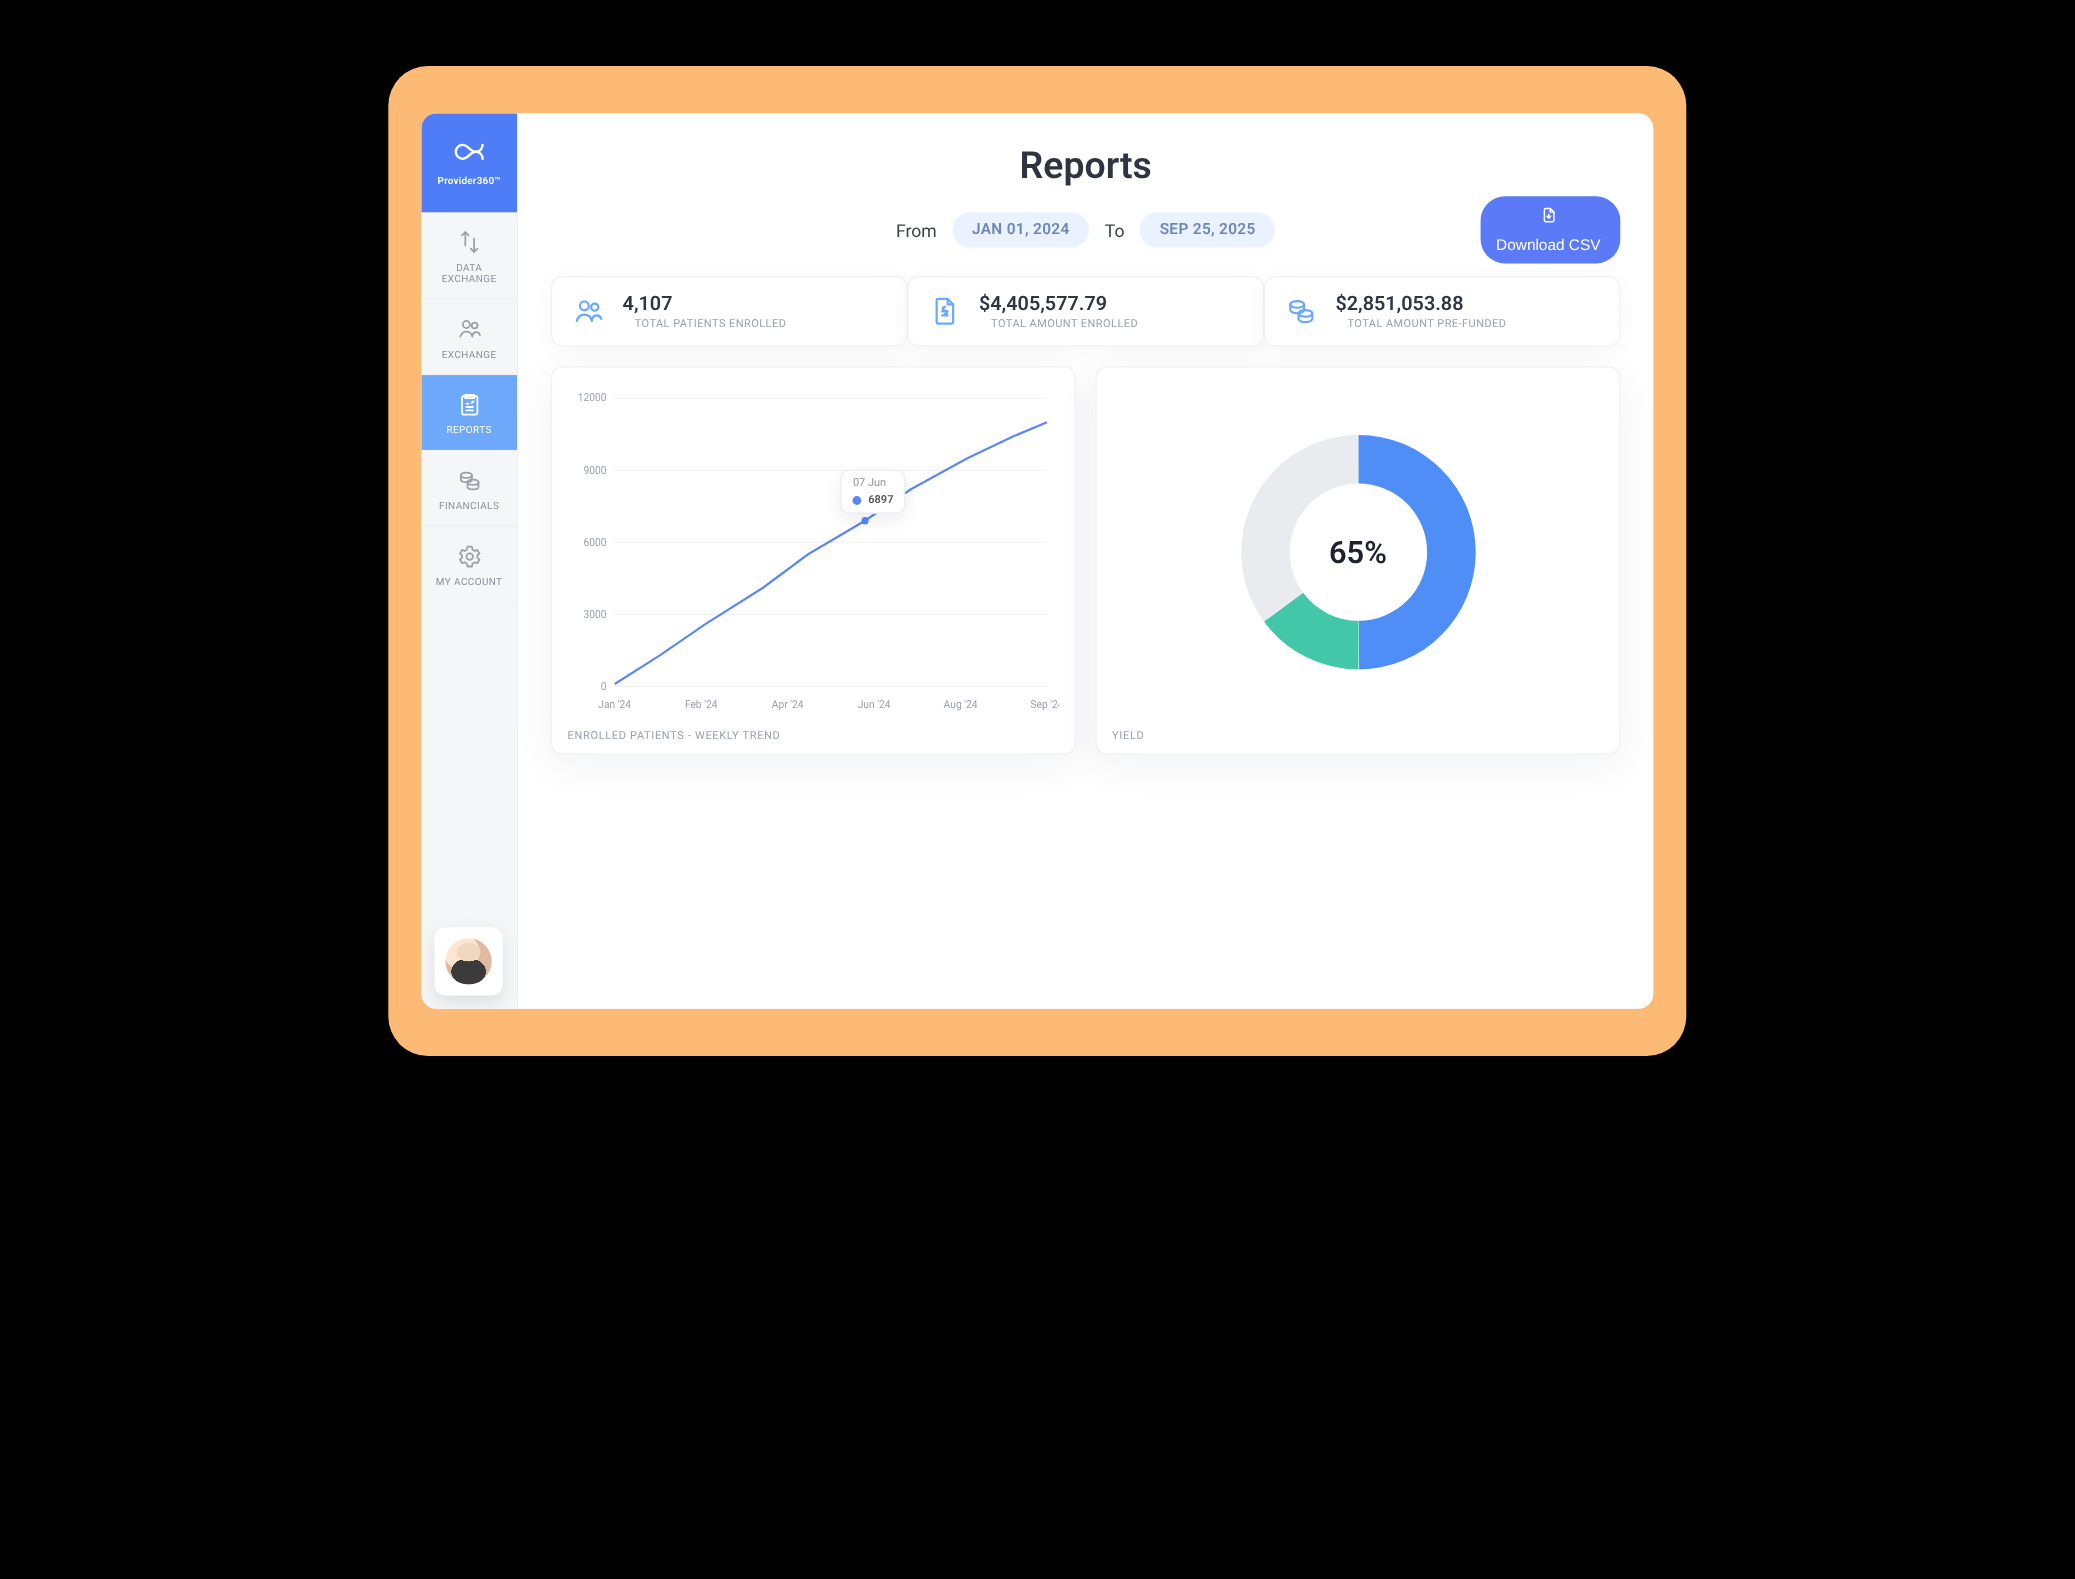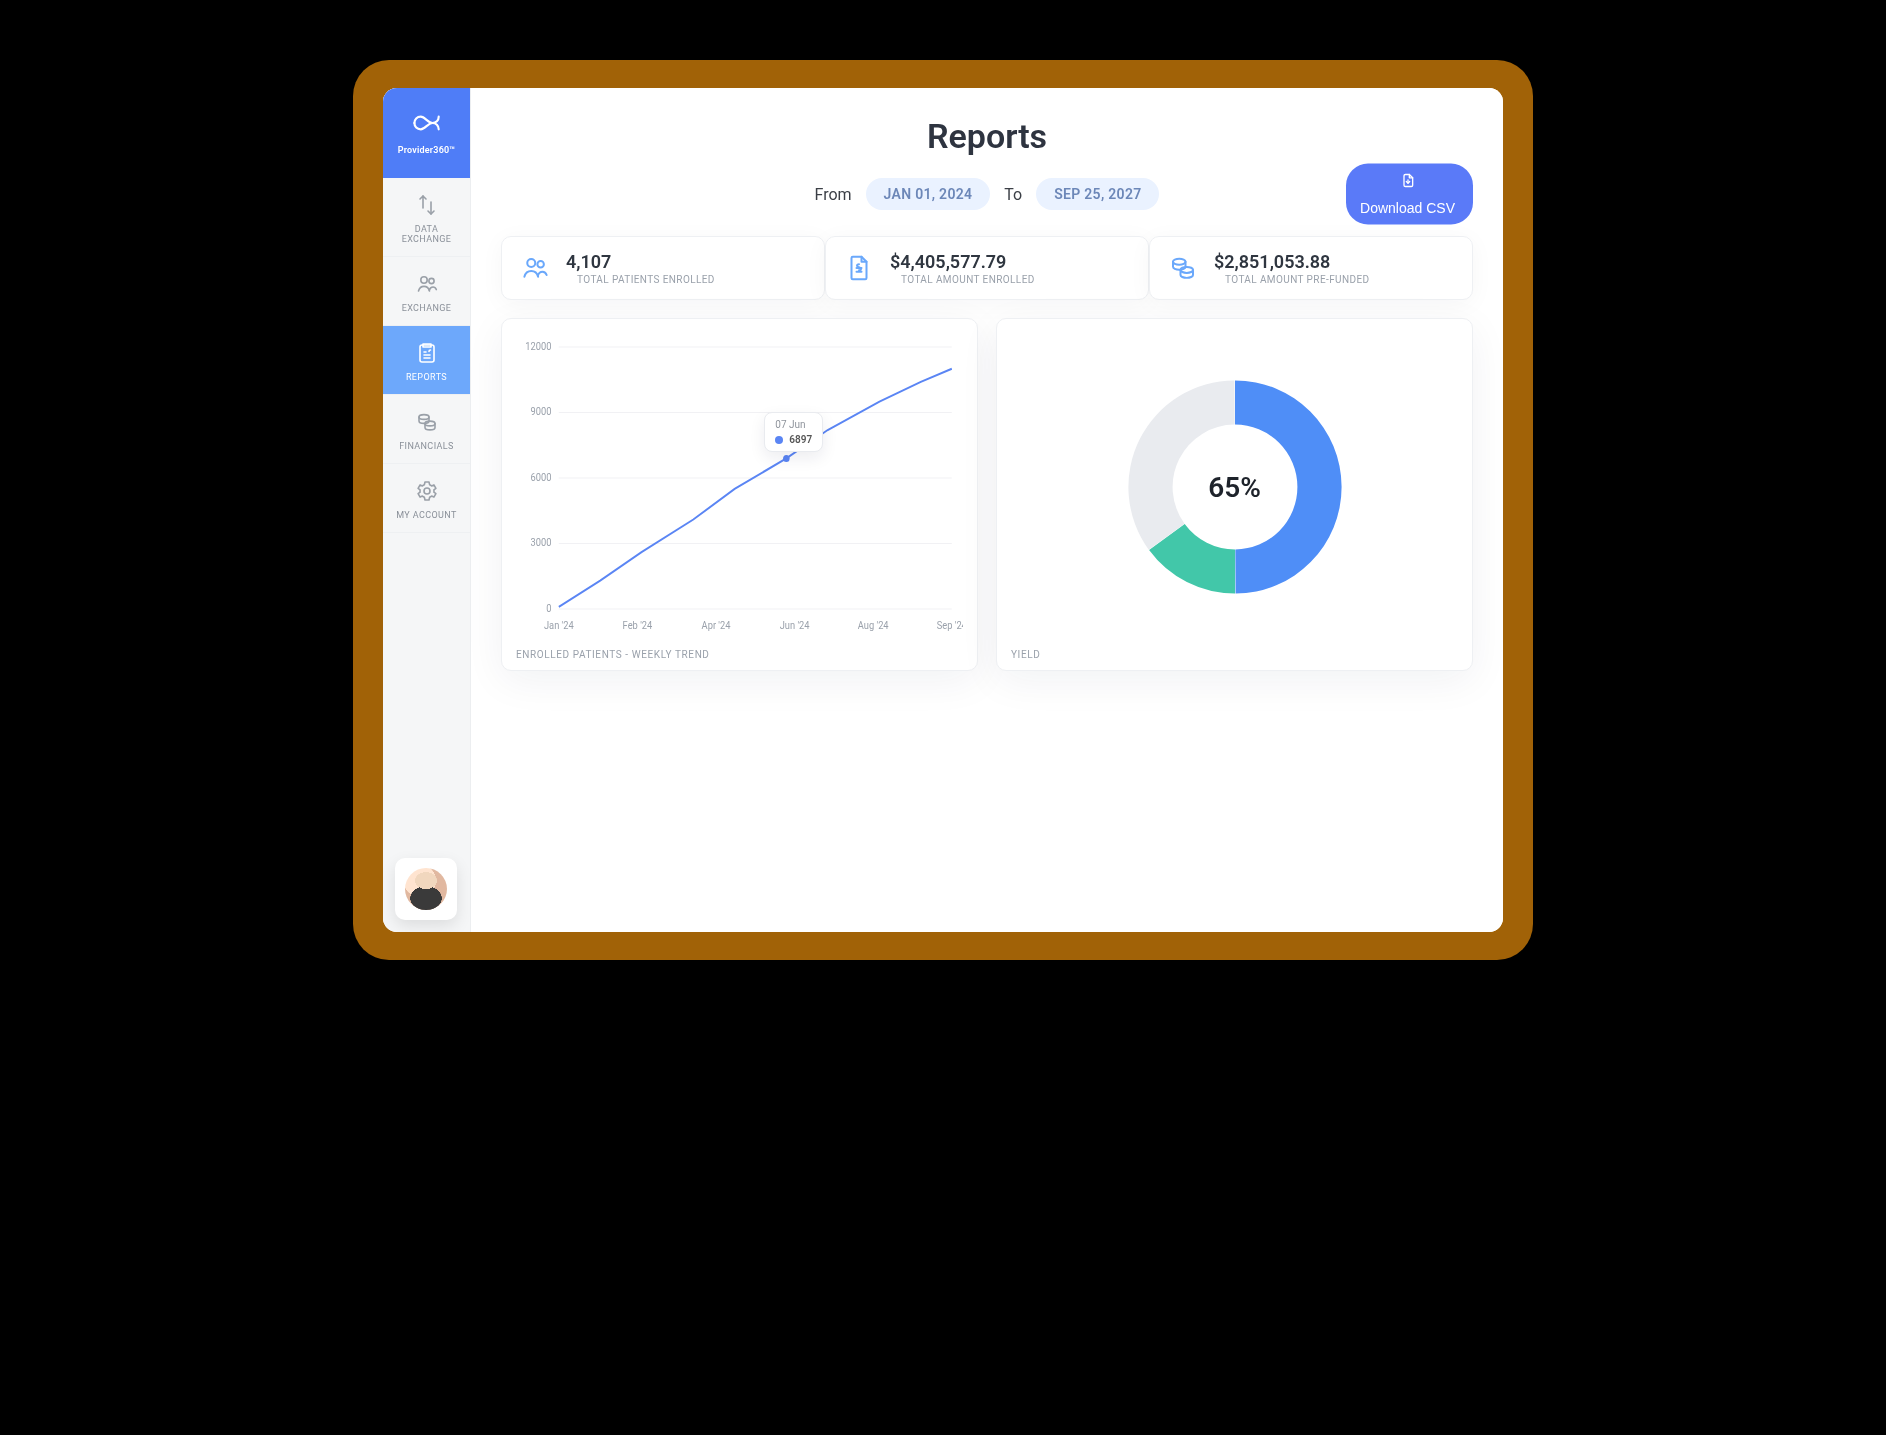--- a/index.html
+++ b/index.html
@@ -2,23 +2,23 @@
 <html><head>
 <meta charset="utf-8">
 <style>
   * { box-sizing: border-box; margin: 0; padding: 0; }
   html, body { width: 100%; height: 100%; font-family: -apple-system, BlinkMacSystemFont, "Segoe UI", Roboto, Helvetica, Arial, sans-serif; }
   body { background: #000; display: flex; align-items: flex-start; justify-content: center; padding: 60px 40px; }
 
   .tablet-frame {
     width: 1180px;
     height: 900px;
-    background: #a16207;
+    background: #fdba74;
     border-radius: 36px;
-    padding: 28px 30px;
+    padding: 43px 30px;
     box-shadow: 0 40px 80px rgba(0,0,0,0.6);
     position: relative;
   }
   .tablet-screen {
     width: 100%;
     height: 100%;
     background: #ffffff;
     border-radius: 14px;
     overflow: hidden;
     display: flex;
@@ -256,21 +256,21 @@
       </div>
     </aside>
 
     <main class="main">
       <h1 class="page-title">Reports</h1>
 
       <div class="controls-row">
         <span class="label">From</span>
         <span class="pill">JAN 01, 2024</span>
         <span class="label">To</span>
-        <span class="pill">SEP 25, 2027</span>
+        <span class="pill">SEP 25, 2025</span>
 
         <button class="download-btn">
           <span>
             <svg viewBox="0 0 24 24" fill="none" stroke="currentColor" stroke-width="2" stroke-linecap="round" stroke-linejoin="round">
               <path d="M14 3H8a2 2 0 0 0-2 2v14a2 2 0 0 0 2 2h9a2 2 0 0 0 2-2V8z"></path>
               <path d="M14 3v5h5"></path>
                 <path d="M12 11v5"></path>
                 <path d="M9.5 13.5L12 16l2.5-2.5"></path>
             </svg>
           </span>

